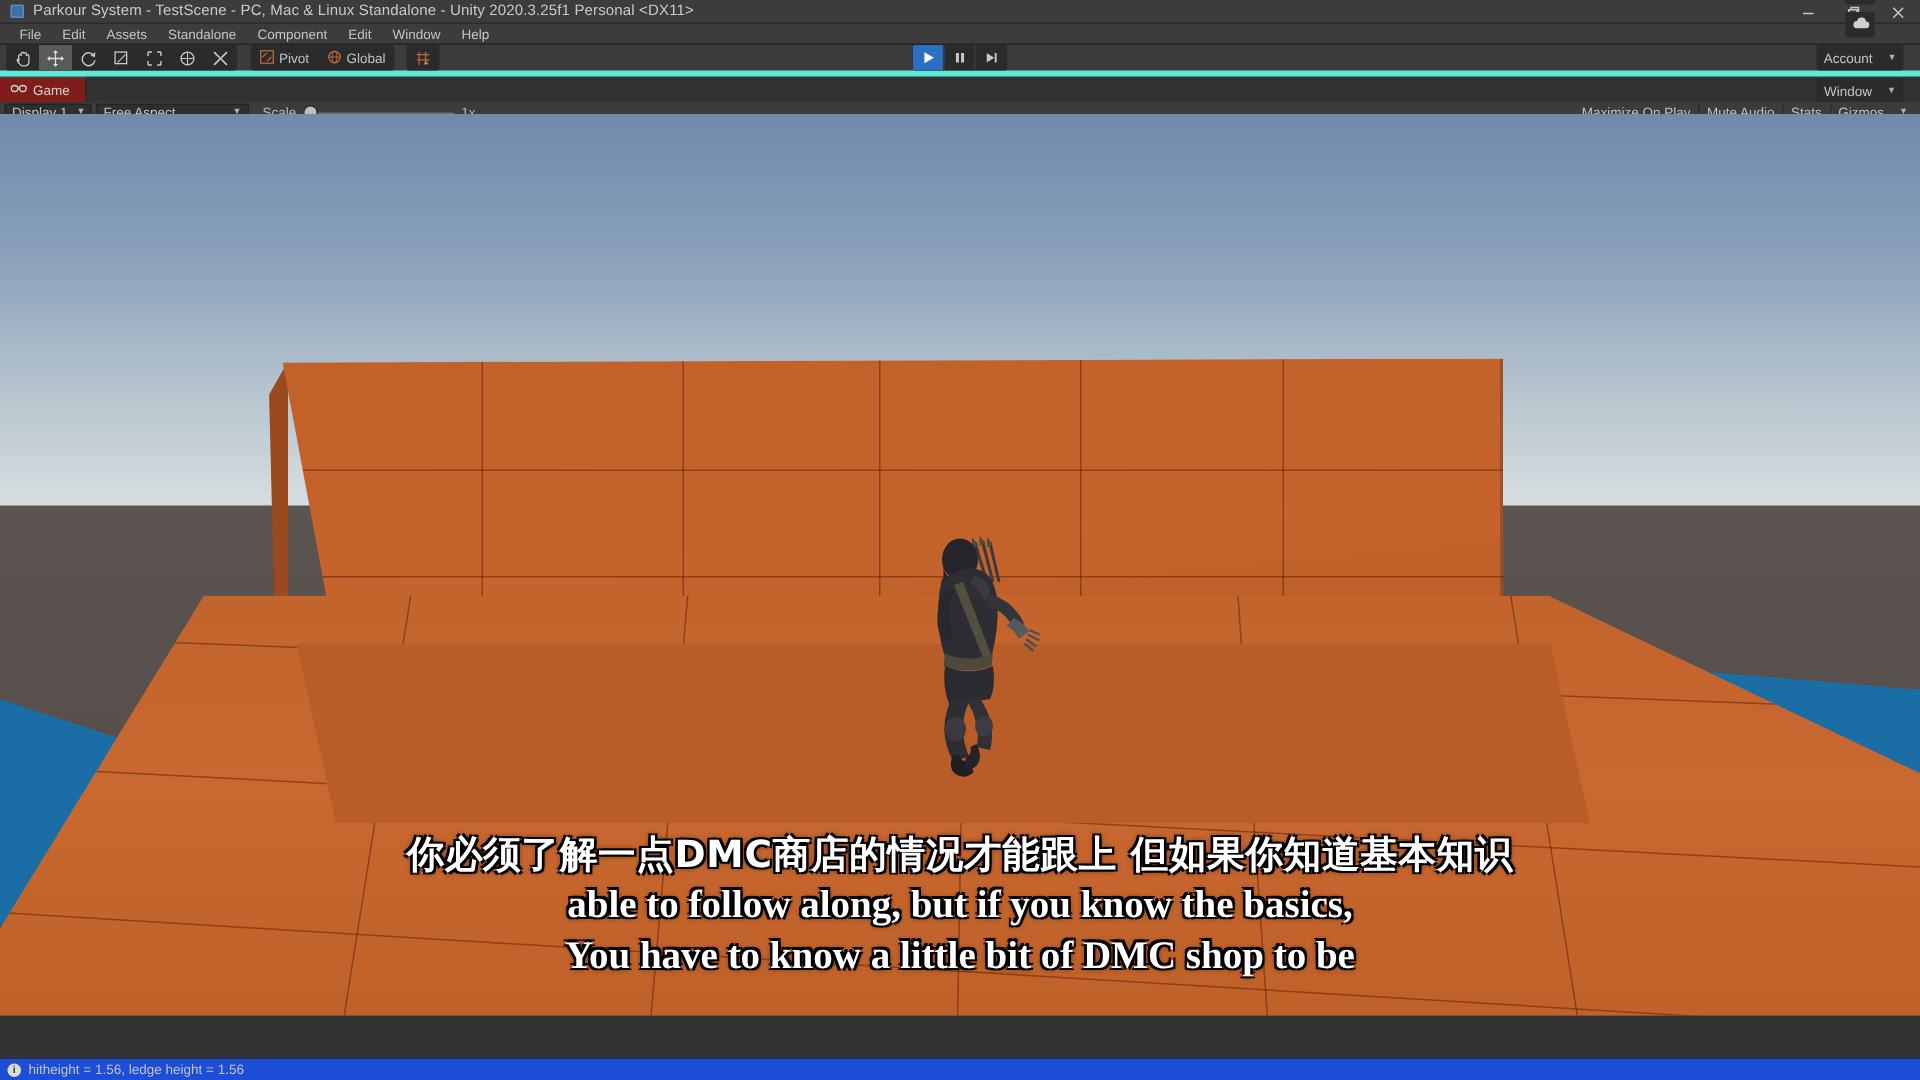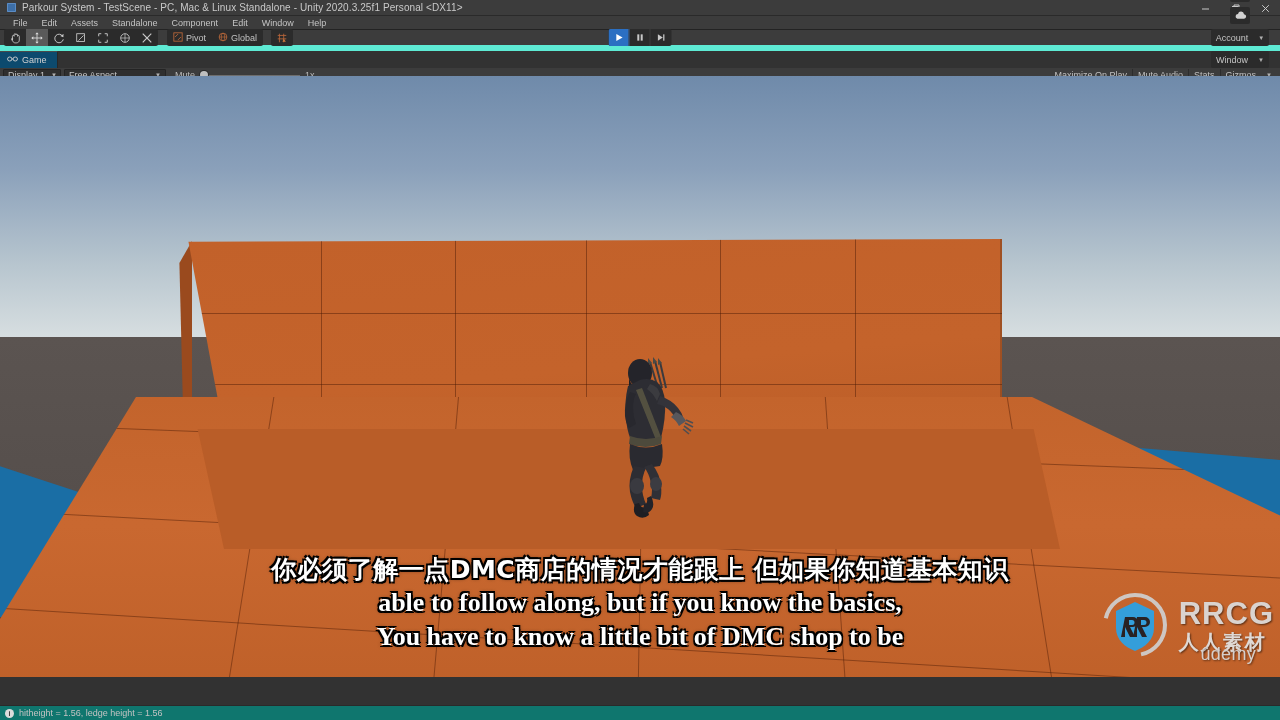--- a/index.html
+++ b/index.html
@@ -30,21 +30,21 @@
     padding-left:6px; gap:0px; border-bottom:1px solid #232323;
   }
   .menu-item {
     color:#c4c4c4; font-size:9px; padding:0 7px; height:14px;
     display:flex; align-items:center; white-space:nowrap;
   }
 
   
   .toolbar {
     height:21px; background:#3c3c3c; display:flex; align-items:center;
-    border-bottom:6px solid #5eead4; position:relative; padding:0 4px;
+    border-bottom:4px solid #5eead4; position:relative; padding:0 4px;
   }
   .tool-group { display:flex; align-items:center; background:#2b2b2b; border-radius:2px; }
   .tool-btn {
     width:22px; height:17px; display:flex; align-items:center; justify-content:center;
     color:#bfbfbf;
   }
   .tool-btn.active { background:#5a5a5a; }
   .tool-btn svg { display:block; }
 
   .pivot-group { display:flex; align-items:center; margin-left:9px; background:#2b2b2b; border-radius:2px; }
@@ -73,21 +73,21 @@
   .tb-drop {
     height:17px; background:#2b2b2b; border-radius:2px; display:flex; align-items:center;
     padding:0 5px; color:#c4c4c4; font-size:9px; gap:10px; white-space:nowrap;
   }
   .tb-drop.wide { min-width:72px; justify-content:space-between; }
   .caret { font-size:6px; color:#b0b0b0; line-height:1; }
 
   
   .tabstrip { height:17px; background:#323232; display:flex; align-items:flex-end; }
   .tab {
-    height:17px; background:#0c4a6e; display:flex; align-items:center; gap:4px;
+    height:17px; background:#7f1d1d; display:flex; align-items:center; gap:4px;
     padding:0 10px 0 7px; color:#d2d2d2; font-size:9px;
     border-top:1px solid #4a4a4a; border-right:1px solid #272727;
   }
   .gamebar {
     height:15px; background:#3c3c3c; display:flex; align-items:center;
     padding:0 3px; gap:3px; border-bottom:1px solid #232323; position:relative;
   }
   .gb-drop {
     height:13px; background:#2f2f2f; border:1px solid #242424; border-radius:1px;
     display:flex; align-items:center; justify-content:space-between;
@@ -205,21 +205,21 @@
   }
   .wm-udemy {
     position:absolute; right:18px; bottom:-4px; font-size:18px; color:#d8d8d8;
     font-family:"Liberation Sans",sans-serif; letter-spacing:.3px;
     text-shadow:1px 1px 2px rgba(0,0,0,.55);
   }
 
   
   .statusbar {
     position:absolute; left:0; bottom:0; width:1280px; height:15px;
-    background:#0f766e; display:flex; align-items:center; padding:0 5px;
+    background:#1d4ed8; display:flex; align-items:center; padding:0 5px;
     border-top:1px solid #2a2a2a;
   }
   .status-icon {
     width:9px; height:9px; border-radius:50%; background:#dcdcdc; color:#3c3c3c;
     font-size:7px; font-weight:bold; display:flex; align-items:center;
     justify-content:center; margin-right:5px; flex:none;
   }
   .status-text { color:#c3c3c3; font-size:9px; white-space:nowrap; }
 </style>
 </head>
@@ -418,21 +418,21 @@
 
   <div class="gamebar">
     <div class="gb-drop" style="width:58px">
       <span>Display 1</span>
       <span class="caret">▼</span>
     </div>
     <div class="gb-drop" style="width:102px">
       <span>Free Aspect</span>
       <span class="caret">▼</span>
     </div>
-    <span class="gb-label">Mute</span>
+    <span class="gb-label">Scale</span>
     <div class="scale-slider">
       <div class="scale-track"></div>
       <div class="scale-knob"></div>
     </div>
     <span class="scale-val">1x</span>
 
     <div class="gamebar-right">
       <div class="gb-btn">Maximize On Play</div>
       <div class="gb-btn sep">Mute Audio</div>
       <div class="gb-btn sep">Stats</div>
@@ -527,37 +527,20 @@
         </g>
       </svg>
     </div>
 
     <div class="subs">
       <div class="sub-cn">你必须了解一点DMC商店的情况才能跟上 但如果你知道基本知识</div>
       <div class="sub-en">able to follow along, but if you know the basics,</div>
       <div class="sub-en">You have to know a little bit of DMC shop to be</div>
     </div>
 
-    <div class="watermark">
-      <div class="wm-logo">
-        <svg width="72" height="72" viewBox="0 0 72 72">
-          <path d="M36 6 a30 30 0 0 1 30 30 a30 30 0 0 1 -30 30 a30 30 0 0 1 -30 -30 a30 30 0 0 1 30 -30 z" fill="none" stroke="#cfcfcf" stroke-width="4" stroke-dasharray="118 60" stroke-dashoffset="30"></path>
-          <path d="M36 13 L55 22 v17 c0 12 -9 19 -19 23 c-10 -4 -19 -11 -19 -23 V22 z" fill="#2aa3e8"></path>
-          <g fill="#1e1e24">
-            <path d="M26 28 h8 a5 5 0 0 1 0 10 h-3 l5 10 h-5 l-5 -10 v10 h-4 z M30 31 v5 h3 a2.5 2.5 0 0 0 0 -5 z"></path>
-            <path d="M38 28 h8 a5 5 0 0 1 0 10 h-3 l5 10 h-5 l-5 -10 v10 h-4 z M42 31 v5 h3 a2.5 2.5 0 0 0 0 -5 z"></path>
-          </g>
-        </svg>
-      </div>
-      <div class="wm-text">
-        <span class="wm-rrcg">RRCG</span>
-        <span class="wm-cn">人人素材</span>
-      </div>
-      <span class="wm-udemy">ûdemy</span>
-    </div>
   </div>
 
   <div class="statusbar">
     <span class="status-icon">i</span>
     <span class="status-text">hitheight = 1.56, ledge height = 1.56</span>
   </div>
 
 </div>
 
 </body></html>

